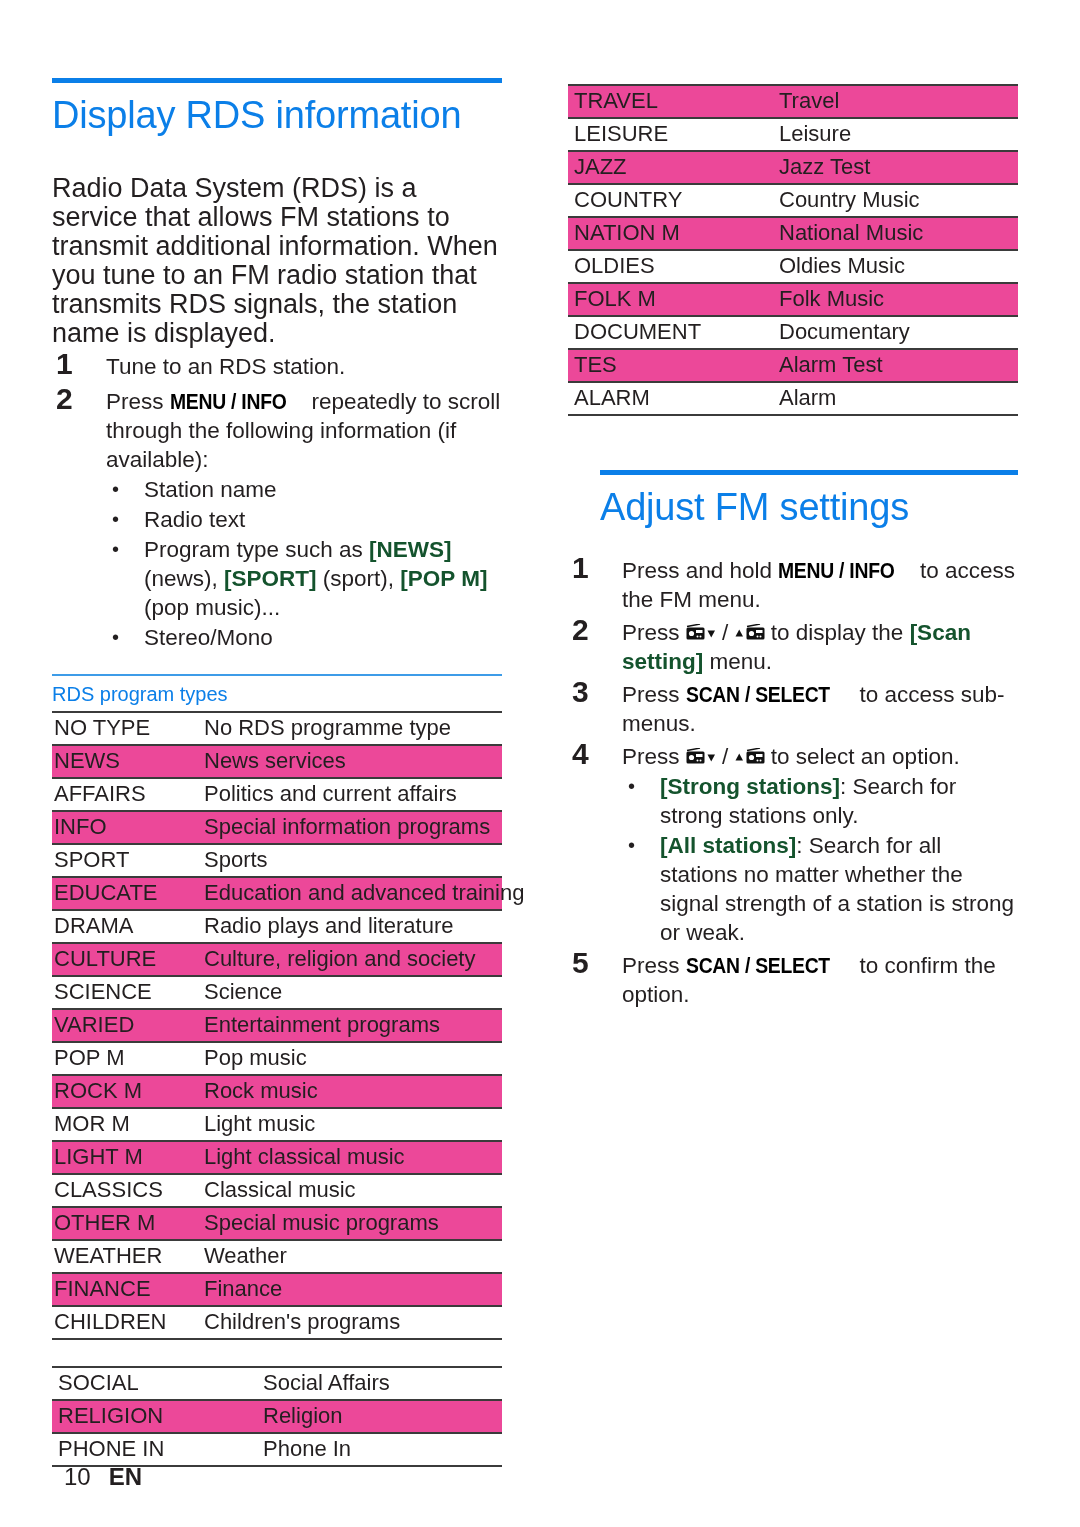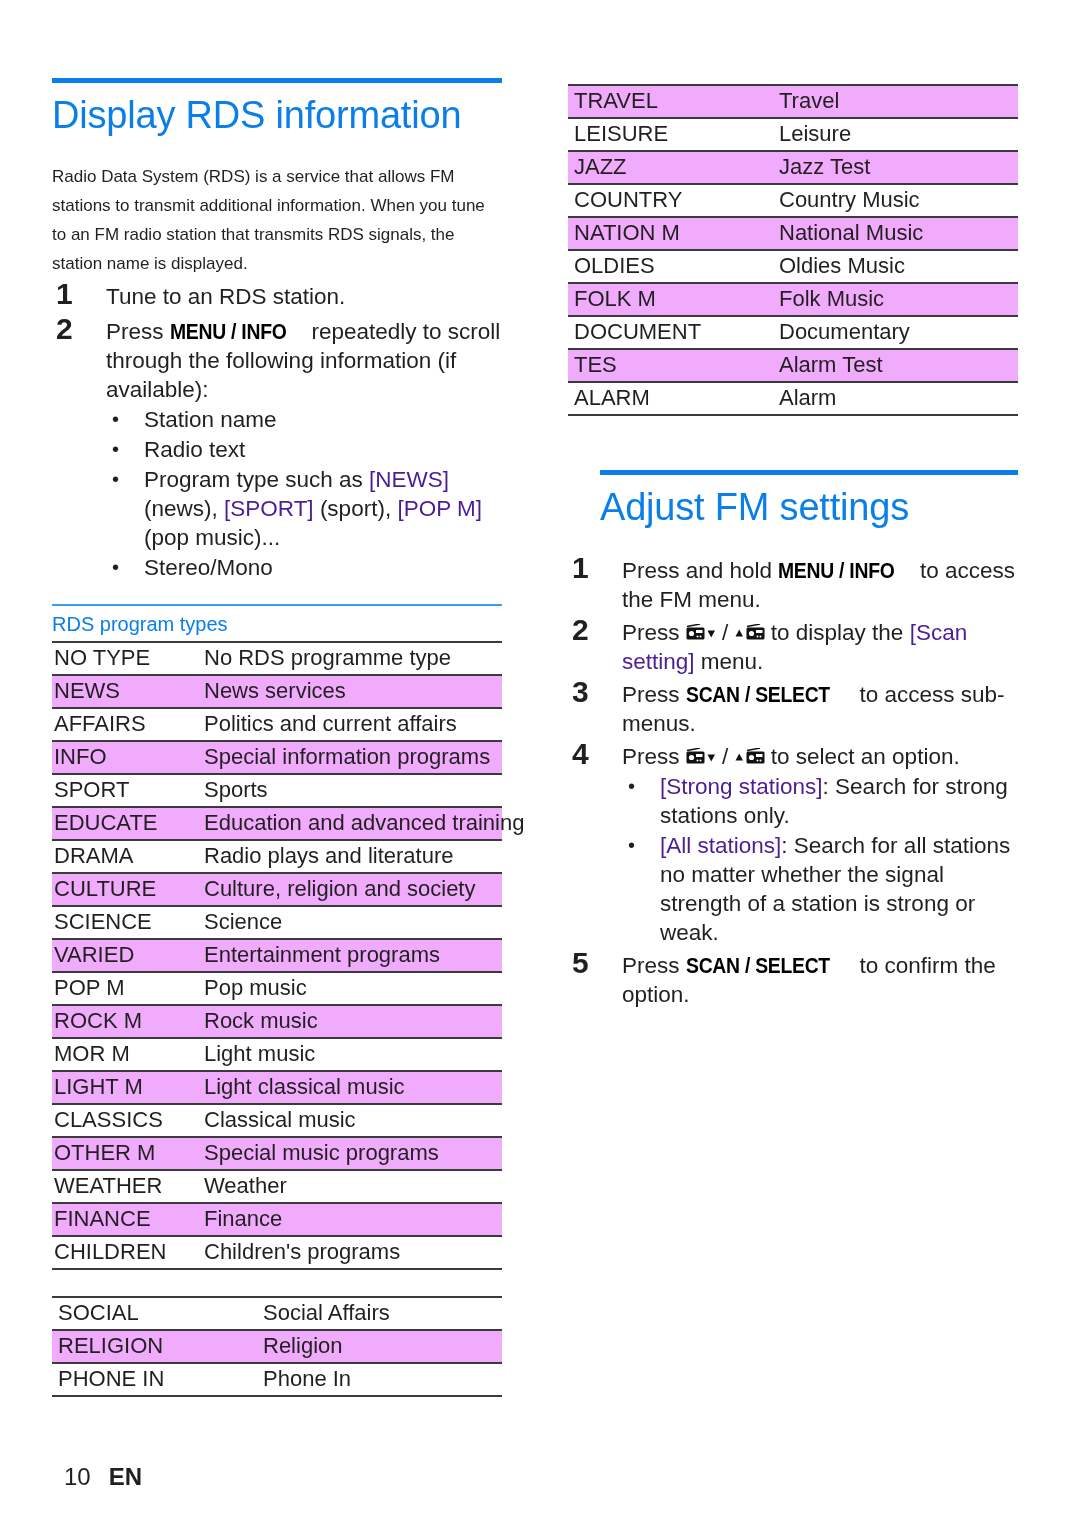--- a/index.html
+++ b/index.html
@@ -52,23 +52,23 @@
   h2.sub-title {
     font-size: 20px;
     font-weight: 400;
     color: #0b7fe8;
     margin: 8px 0 6px 0;
     line-height: 1.05;
   }
 
   
   p.body-text {
-    font-size: 17px;
+    font-size: 27px;
     line-height: 29px;
-    margin: 26px 0 0 0;
+    margin: 38px 0 0 0;
     font-weight: 300;
     color: #231f20;
   }
 
   
   ol.steps {
     list-style: none;
     margin: 4px 0 0 0;
     padding: 0;
   }
@@ -114,22 +114,22 @@
   .kbd {
     font-family: "Liberation Sans Narrow", "Liberation Sans", sans-serif;
     font-weight: 700;
     letter-spacing: -0.3px;
     transform: scaleX(0.86);
     display: inline-block;
     transform-origin: left center;
     color: #000;
   }
   .tag {
-    font-weight: 400;
-    color: #4c1d95;
+    font-weight: 700;
+    color: #14532d;
   }
 
   
   .tuner {
     display: inline-block;
     vertical-align: -3px;
     width: 30px;
     height: 19px;
     position: relative;
   }
@@ -147,21 +147,21 @@
     line-height: 26px;
     padding: 2px 0 3px 2px;
     border-top: 2px solid #3b3b3b;
     border-bottom: 2px solid #3b3b3b;
     height: 26px;
     vertical-align: middle;
     white-space: nowrap;
     overflow: visible;
   }
   table.rds tr.hl td {
-    background: #f0abfc;
+    background: #ec4899;
   }
   table.rds col.c1 { width: 150px; }
   table.rds col.c2 { width: auto; }
 
   table.rds2 col.c1 { width: 205px; }
   table.rds2 td { padding-left: 6px; }
 
   .tbl-gap { height: 26px; }
 
   

